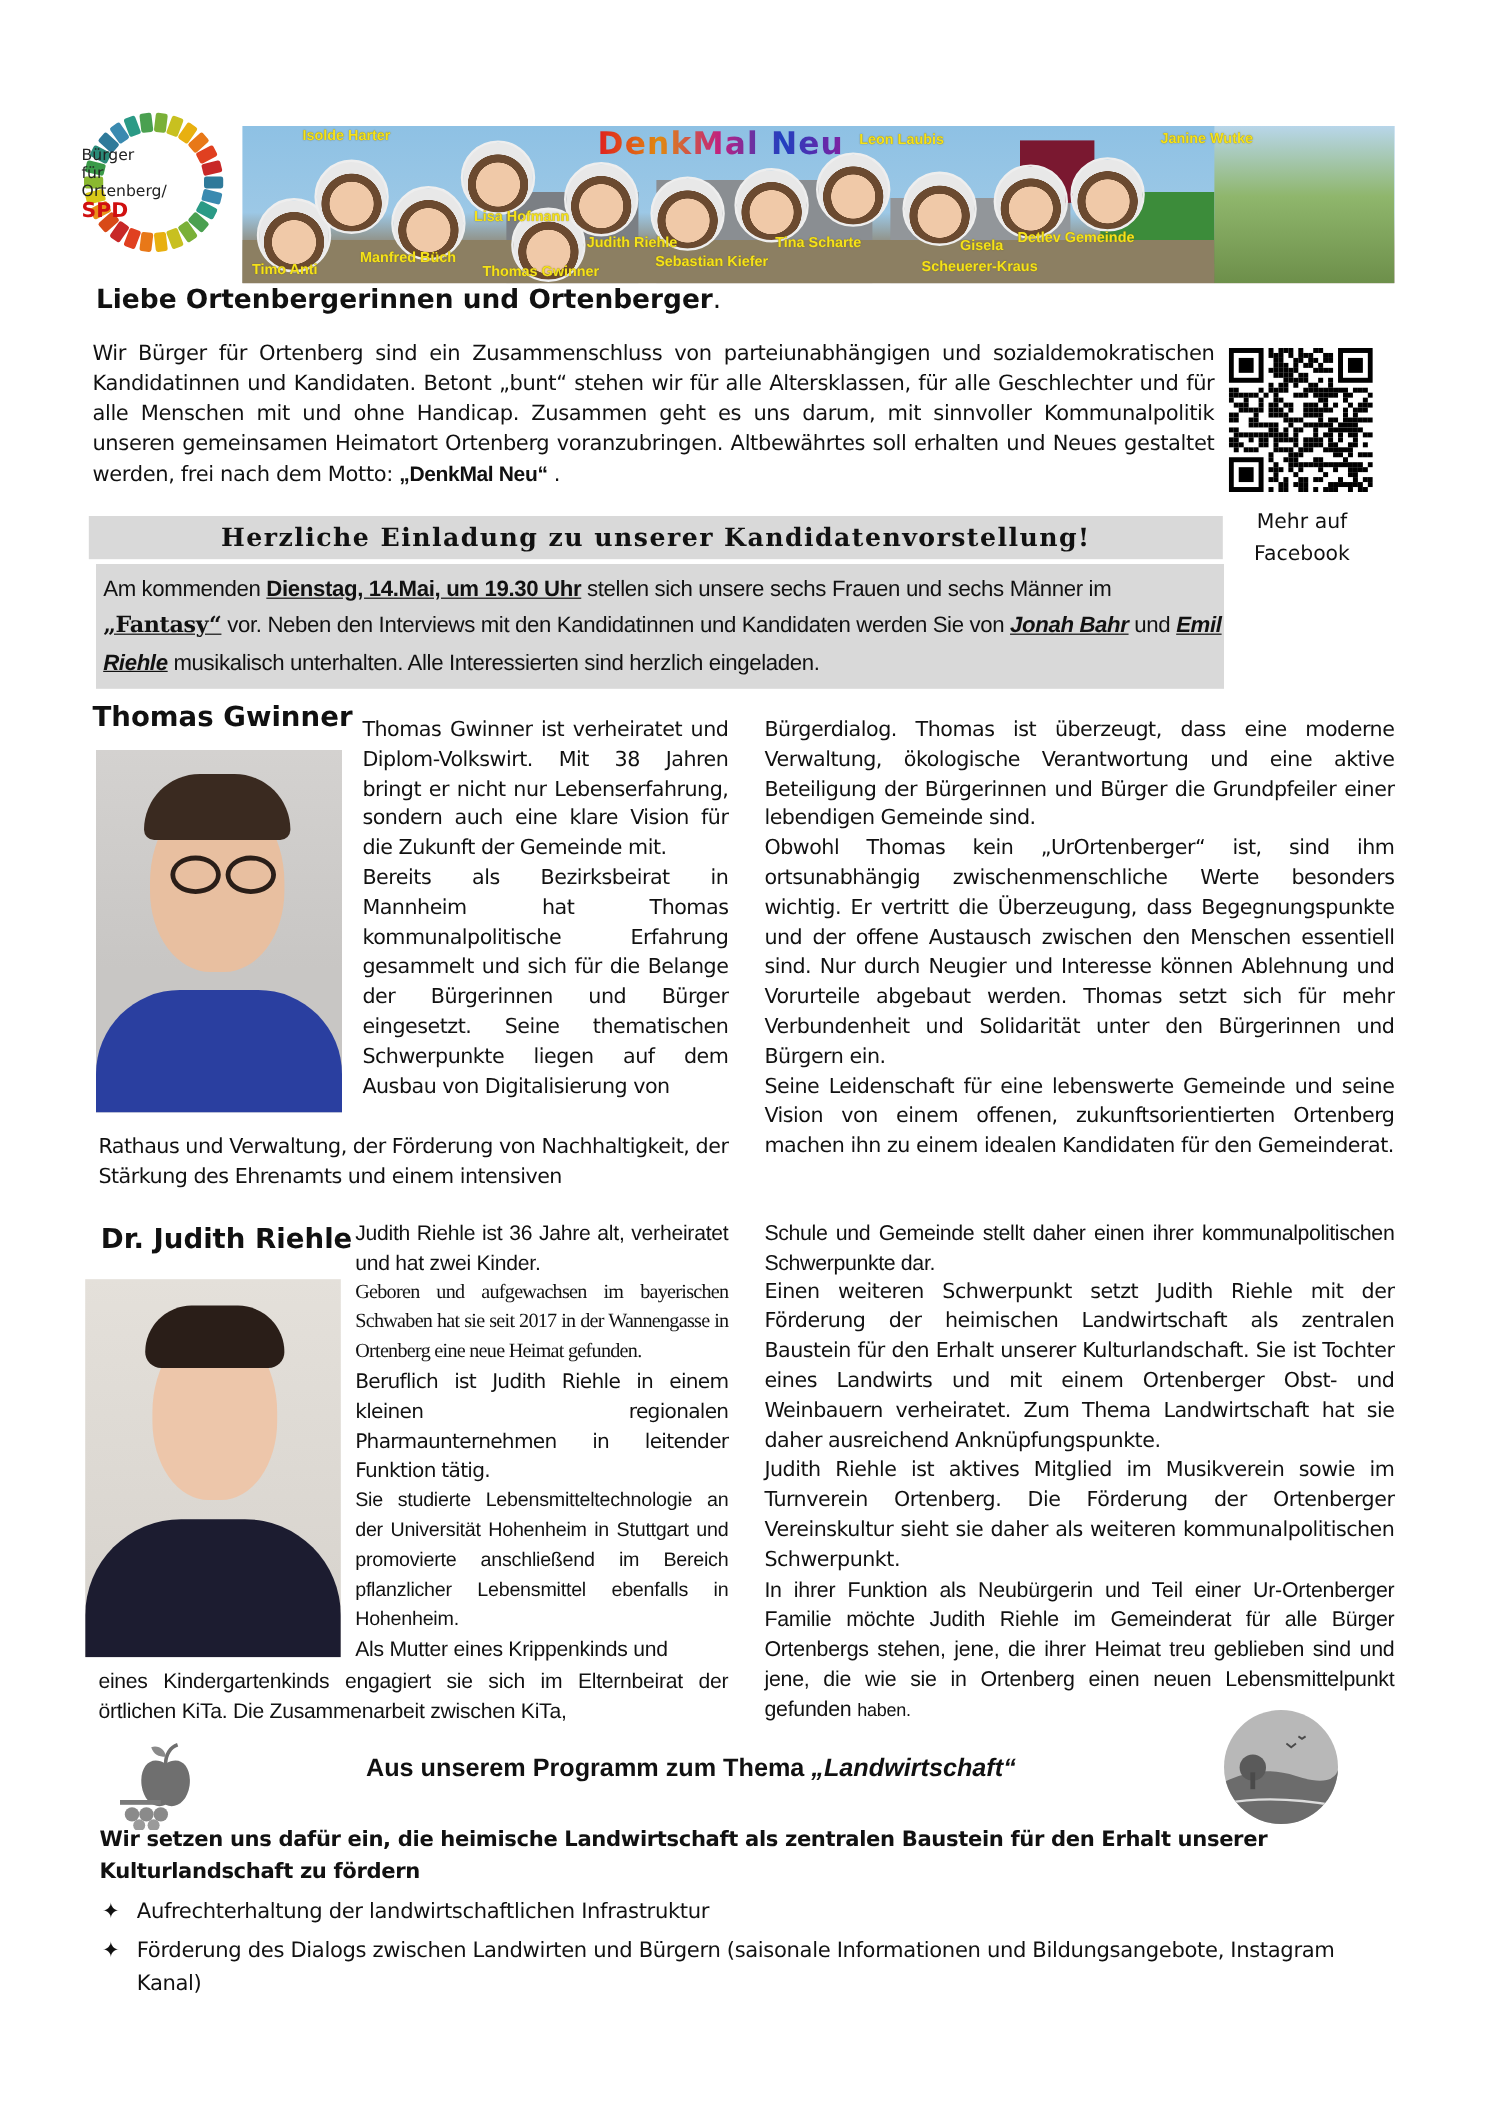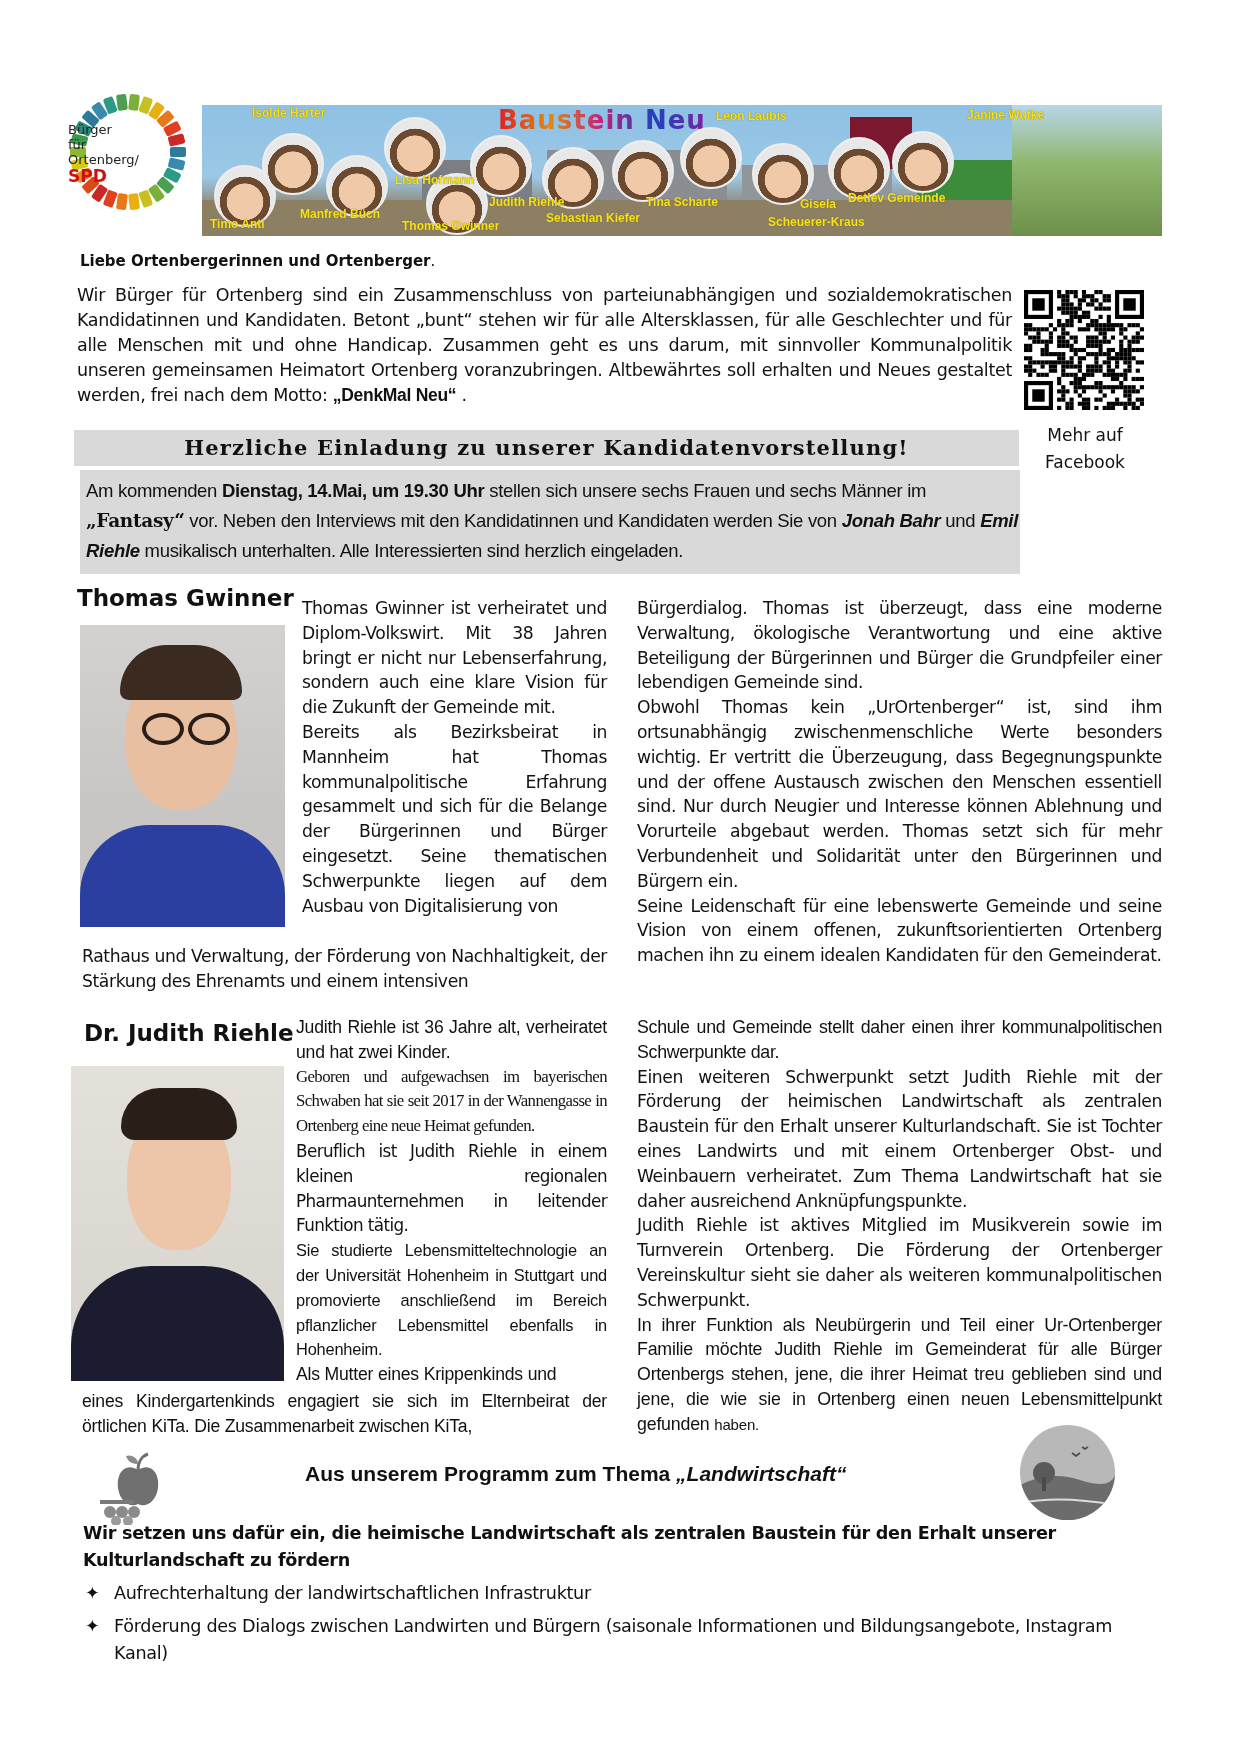--- a/index.html
+++ b/index.html
@@ -13,28 +13,28 @@
   
   .banner{left:202px;top:105px;width:960px;height:131px;overflow:hidden;background:linear-gradient(180deg,#8ec1e4 0%,#9cc8e6 55%,#8e8470 78%,#7c7058 100%);}
   .banner .bldg{position:absolute;background:#7b7f84;}
   .banner .castle{position:absolute;background:#7a1830;}
   .banner .hill{position:absolute;background:#3c8c3a;}
   .banner .photo-right{position:absolute;right:0;top:0;width:150px;height:131px;background:linear-gradient(180deg,#b8d6ea 0%,#8fb66c 45%,#6d8f4a 100%);}
   .banner-title{position:absolute;left:296px;top:0;font-family:"DejaVu Sans",sans-serif;font-weight:bold;font-size:26px;letter-spacing:1px;background:linear-gradient(90deg,#e02020,#e08a10,#c02080,#2040c0,#8020a0);-webkit-background-clip:text;background-clip:text;color:transparent;}
   .face{position:absolute;width:58px;height:58px;border-radius:50%;background:radial-gradient(circle at 50% 60%,#f0c9a8 0 40%,#6b4a30 41% 55%,#e8e8e8 56%);border:2px solid #eee;}
   .bname{position:absolute;font-family:"Liberation Sans",sans-serif;font-weight:bold;font-size:12px;color:#f5e21a;white-space:nowrap;text-shadow:0 0 1px #6a5a10;}
   
-  .greeting{left:80px;top:252px;font-size:15px;font-weight:bold;font-family:"DejaVu Sans",sans-serif;text-align:right;}
+  .greeting{left:80px;top:238px;font-size:22px;font-weight:bold;font-family:"DejaVu Sans",sans-serif;text-align:right;}
   .intro{left:77px;top:283px;width:935px;font-size:17.5px;line-height:25px;text-align:justify;font-family:"DejaVu Sans",sans-serif;letter-spacing:-0.3px;}
   .qr{left:1024px;top:290px;width:120px;height:120px;}
   .qr-caption{left:1040px;top:422px;width:90px;text-align:center;font-size:17px;line-height:27px;font-family:"DejaVu Sans",sans-serif;}
   
   .invite-title{left:74px;top:430px;width:945px;height:36px;background:#d9d9d9;text-align:center;font-family:"DejaVu Serif",serif;font-weight:bold;font-size:21px;line-height:36px;letter-spacing:1.2px;}
   .invite-body{left:80px;top:470px;width:940px;height:104px;background:#d9d9d9;padding:6px 0 0 6px;box-sizing:border-box;font-size:18.5px;line-height:30px;font-family:"Liberation Sans",sans-serif;letter-spacing:-0.3px;}
-  .invite-body b{font-weight:bold;}
+  .invite-body b{font-weight:bold;text-decoration:underline;}
   .invite-body .serif-b{font-family:"DejaVu Serif",serif;font-weight:bold;}
   
   .cand-name{font-size:23px;font-weight:bold;font-family:"DejaVu Sans",sans-serif;}
   .photo{background:#c9c6c2;overflow:hidden;}
   .col-text{font-size:17.2px;line-height:24.8px;text-align:justify;font-family:"DejaVu Sans",sans-serif;letter-spacing:-0.4px;}
   .col-text.narrow{font-family:"Liberation Sans",sans-serif;letter-spacing:-0.2px;font-size:17.6px;}
   .col-text p{margin:0;}
   
   .prog-title{left:305px;top:1462px;font-size:21px;font-weight:bold;font-family:"Liberation Sans",sans-serif;}
   .prog-lead{left:83px;top:1520px;width:1060px;font-size:17.6px;line-height:27px;font-weight:bold;font-family:"DejaVu Sans",sans-serif;letter-spacing:-0.3px;}
@@ -85,21 +85,21 @@
 </div>
 
 <div class="abs banner">
   <div class="bldg" style="left:220px;top:55px;width:110px;height:76px;"></div>
   <div class="bldg" style="left:345px;top:45px;width:180px;height:86px;background:#8a8e92;"></div>
   <div class="bldg" style="left:540px;top:60px;width:150px;height:71px;background:#92969a;"></div>
   <div class="castle" style="left:648px;top:12px;width:62px;height:52px;"></div>
   <div class="hill" style="left:715px;top:55px;width:95px;height:60px;"></div>
   <div class="bldg" style="left:0;top:95px;width:810px;height:36px;background:#8c7f62;"></div>
   <div class="photo-right"></div>
-  <div class="banner-title">Baustein Neu</div>
+  <div class="banner-title">DenkMal Neu</div>
 
   <div class="face" style="left:12px;top:60px;"></div>
   <div class="face" style="left:60px;top:28px;"></div>
   <div class="face" style="left:124px;top:50px;"></div>
   <div class="face" style="left:182px;top:12px;"></div>
   <div class="face" style="left:224px;top:68px;"></div>
   <div class="face" style="left:268px;top:30px;"></div>
   <div class="face" style="left:340px;top:42px;"></div>
   <div class="face" style="left:410px;top:35px;"></div>
   <div class="face" style="left:478px;top:22px;"></div>

